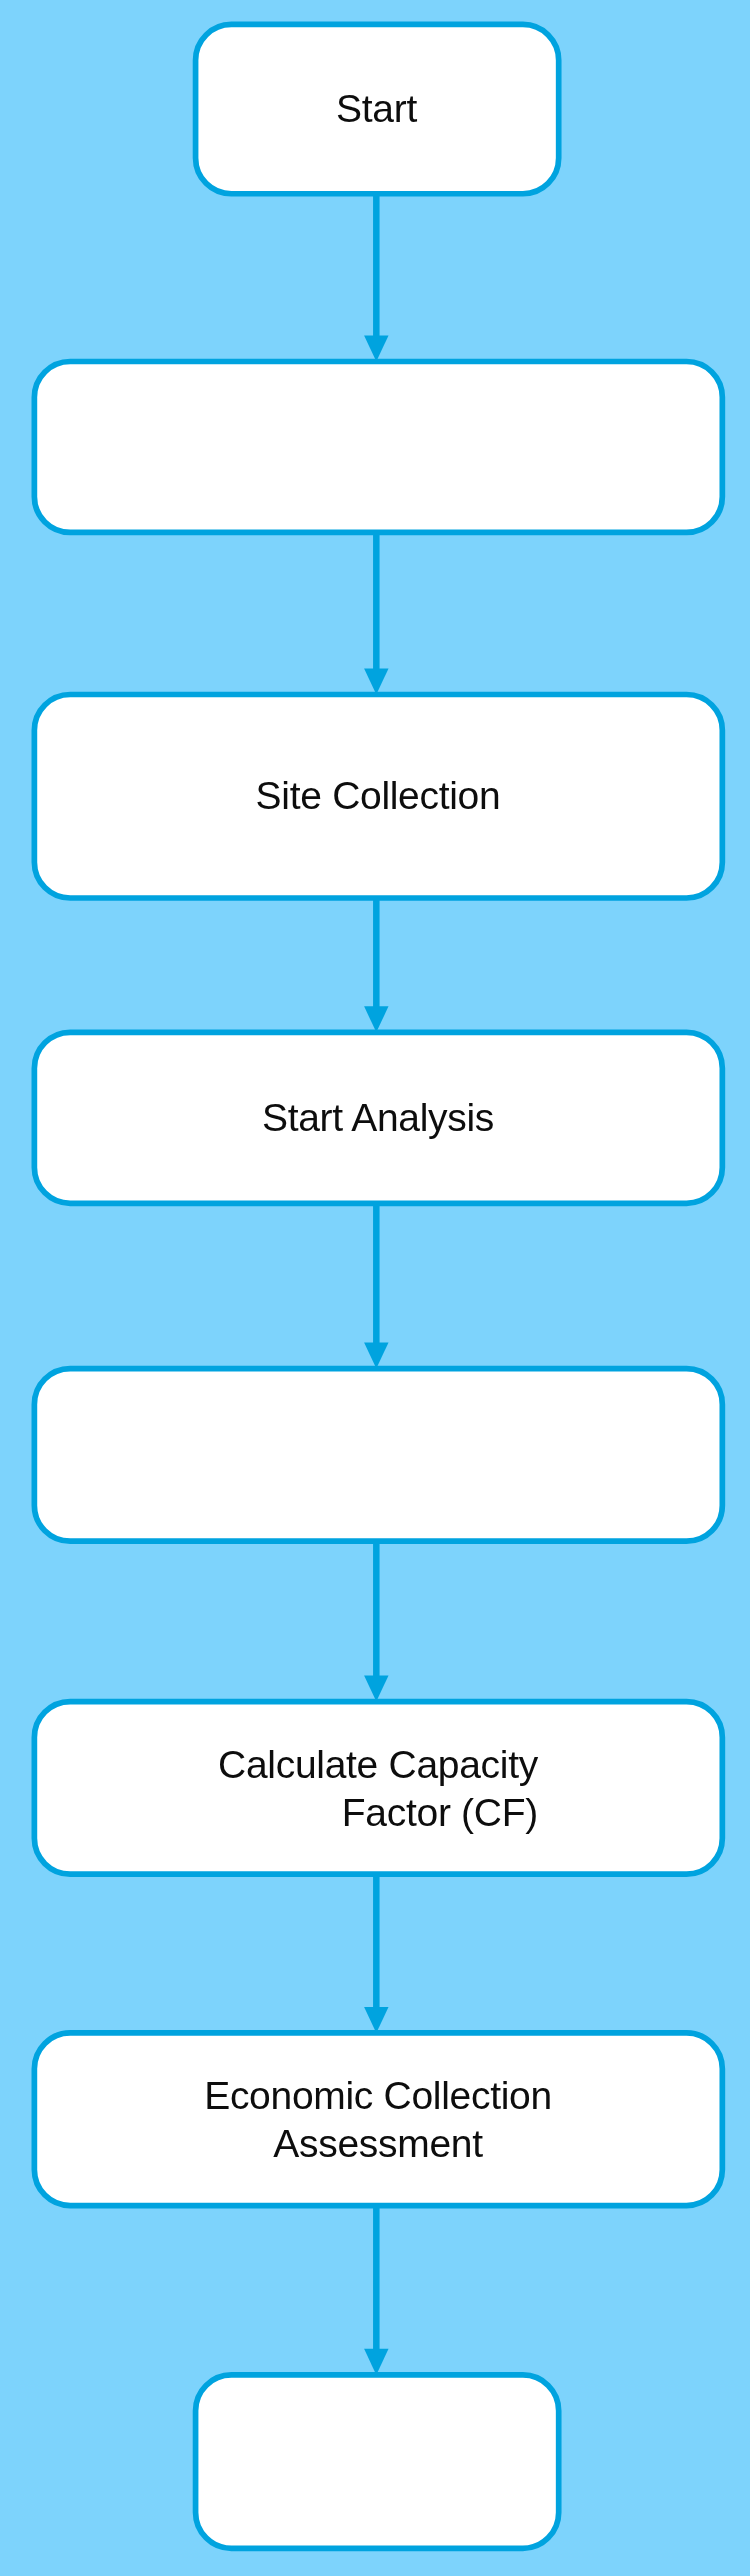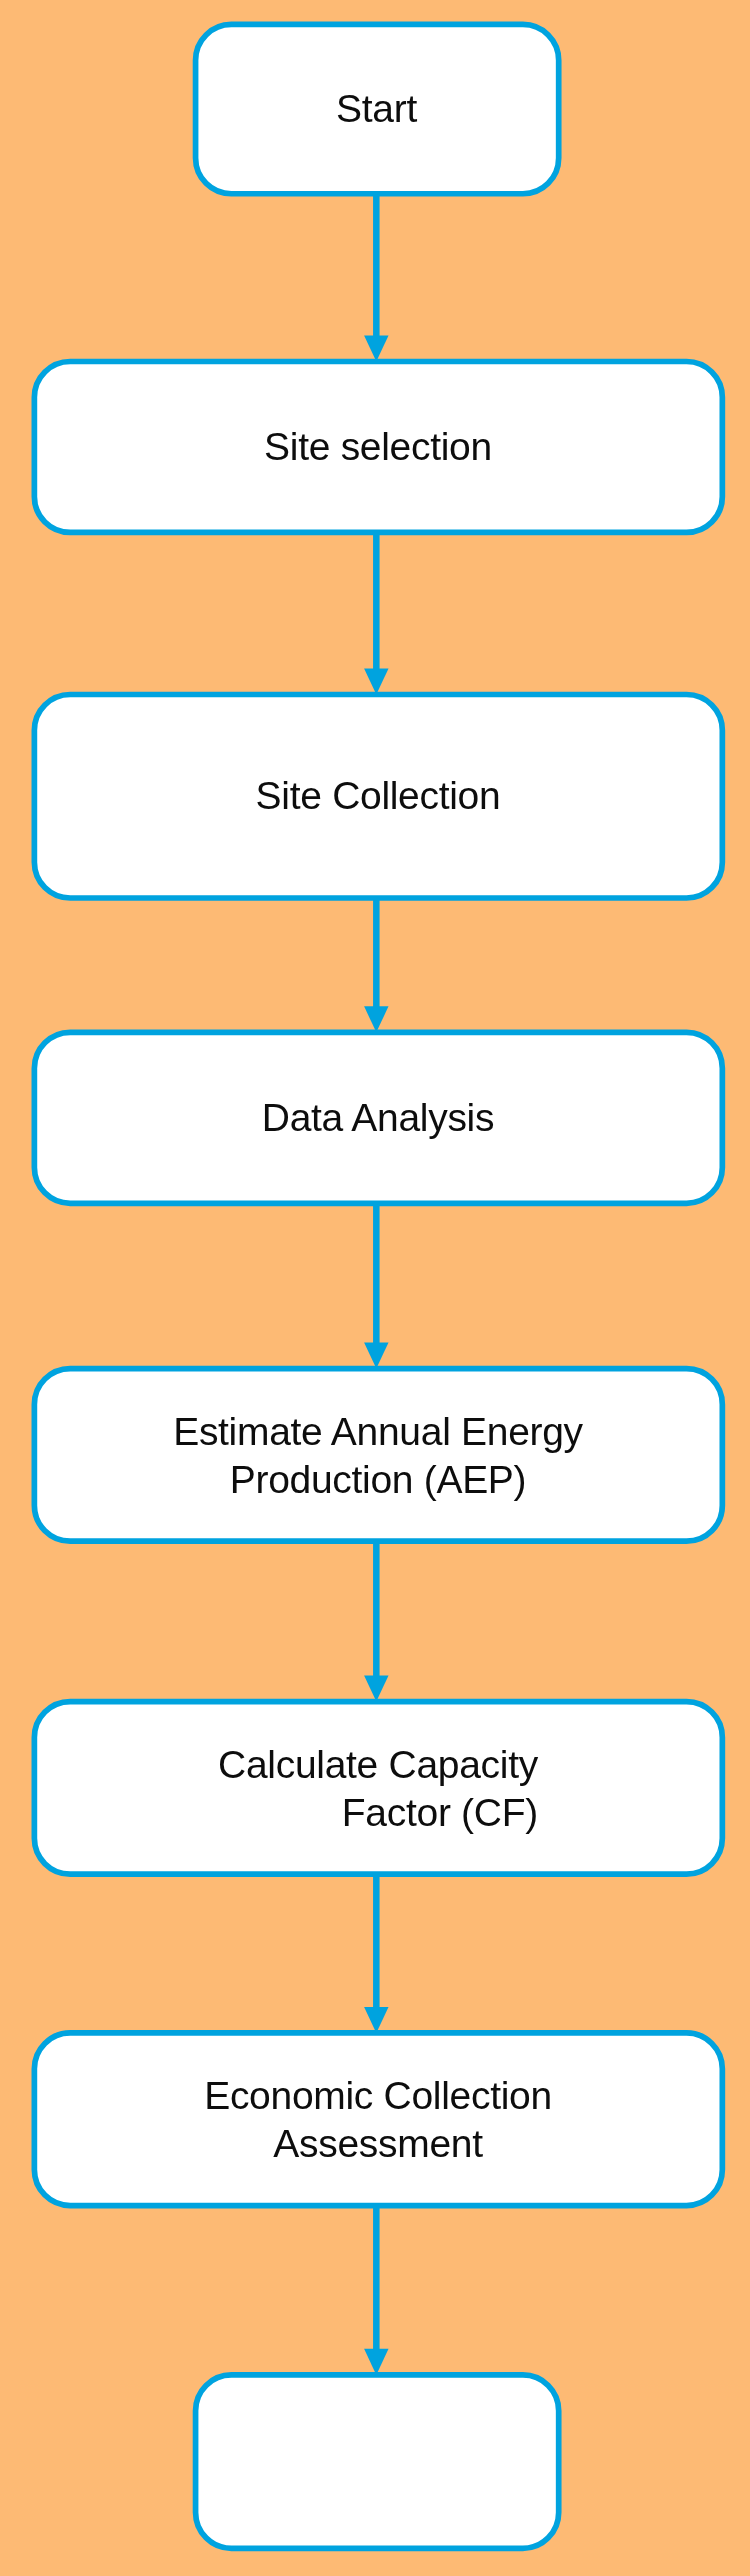--- a/index.html
+++ b/index.html
@@ -11,21 +11,21 @@
   body {
     width: 751px;
     height: 2576px;
     font-family: "Liberation Sans", sans-serif;
     overflow: hidden;
   }
   #flowchart-canvas {
     position: relative;
     width: 751px;
     height: 2576px;
-    background: #fdba74;
+    background: #7dd3fc;
   }
   svg.flow-svg {
     position: absolute;
     left: 0;
     top: 0;
     width: 751px;
     height: 2576px;
     display: block;
   }
   .node-box {
@@ -104,28 +104,25 @@
     <rect class="node-box" x="42" y="853" width="845" height="250" rx="44" ry="44"></rect>
     <rect class="node-box" x="42" y="1268" width="845" height="210" rx="44" ry="44"></rect>
     <rect class="node-box" x="42" y="1681" width="845" height="212" rx="44" ry="44"></rect>
     <rect class="node-box" x="42" y="2090" width="845" height="212" rx="44" ry="44"></rect>
     <rect class="node-box" x="42" y="2497" width="845" height="212" rx="44" ry="44"></rect>
     <rect class="node-box" x="240" y="2917" width="446" height="213" rx="44" ry="44"></rect>
   </svg>
 
   <div class="node-label" style="left:195px; top:24.4px; width:363px; height:169px;">Start</div>
 
-  <div class="node-label" style="left:34px; top:361px; width:688px; height:171px;">Site selection</div>
 
   <div class="node-label" style="left:34px; top:694px; width:688px; height:204px;">Site Collection</div>
 
-  <div class="node-label" style="left:34px; top:1032px; width:688px; height:171px;">Data Analysis</div>
+  <div class="node-label" style="left:34px; top:1032px; width:688px; height:171px;">Start Analysis</div>
 
-  <div class="node-label" style="left:34px; top:1369px; width:688px; height:173px;">Estimate Annual Energy
-Production (AEP)</div>
 
   <div class="node-label" style="left:34px; top:1702px; width:688px; height:173px;text-align:right;">Calculate Capacity
 Factor (CF)</div>
 
   <div class="node-label" style="left:34px; top:2033px; width:688px; height:173px;">Economic Collection
 Assessment</div>
 
 
 </div>
 

